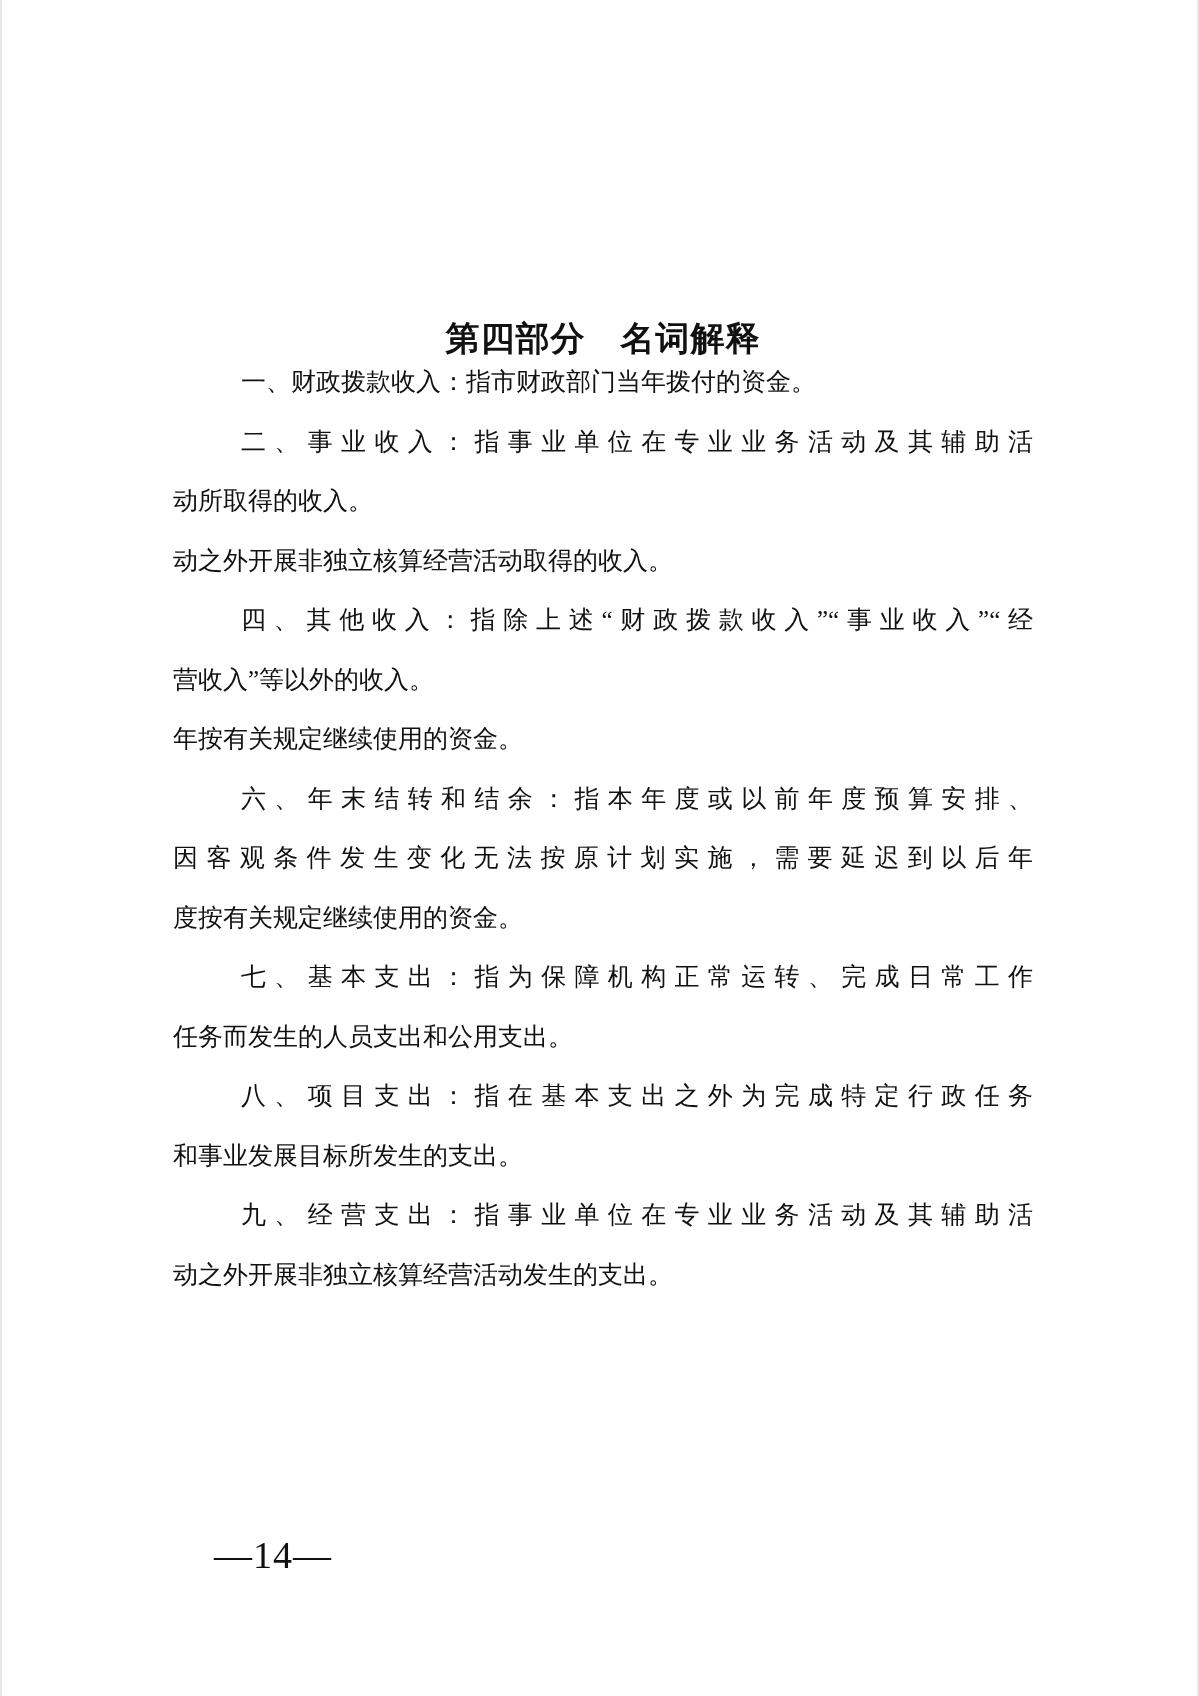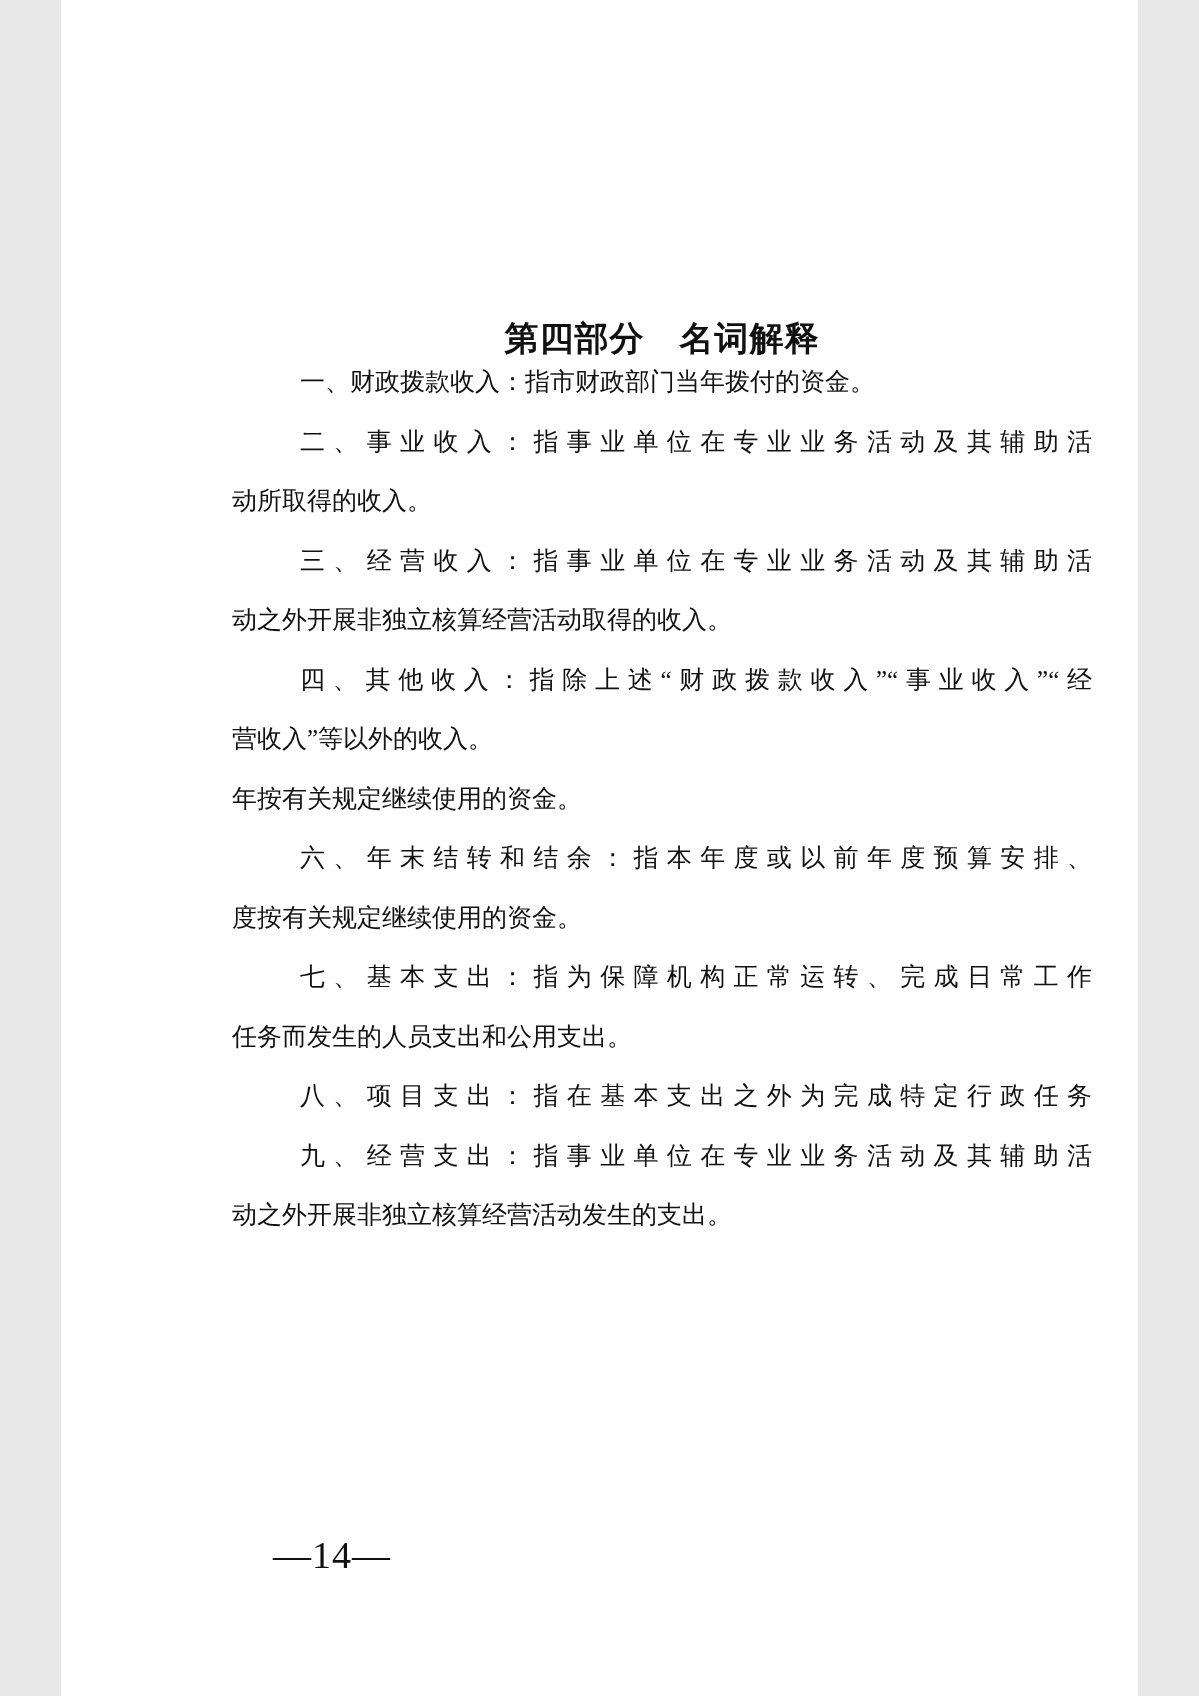--- a/index.html
+++ b/index.html
@@ -2,21 +2,21 @@
 <html><head>
 <meta charset="utf-8">
 <style>
   html, body {
     margin: 0;
     padding: 0;
     background: #e8e8e8;
   }
   .page {
     position: relative;
-    width: 1077px;
+    width: 1195px;
     height: 1696px;
     margin: 0 auto;
     background: #ffffff;
     color: #111111;
     overflow: hidden;
     font-family: "Liberation Serif", "DejaVu Serif", serif;
   }
   .section-title {
     position: absolute;
     top: 316px;
@@ -65,29 +65,30 @@
 <body>
 
 <div class="page">
 
   <div class="section-title">第四部分　名词解释</div>
 
   <div class="body-block">
     <div class="line indent">一、财政拨款收入：指市财政部门当年拨付的资金。</div>
     <div class="line indent fill">二、事业收入：指事业单位在专业业务活动及其辅助活</div>
     <div class="line">动所取得的收入。</div>
-    <div class="line indent fill">三、经营收入：指事业单位在专业业务活动及其辅助活</div>
     <div class="line">动之外开展非独立核算经营活动取得的收入。</div>
     <div class="line indent fill">四、其他收入：指除上述“财政拨款收入”“事业收入”“经</div>
     <div class="line">营收入”等以外的收入。</div>
     <div class="line">年按有关规定继续使用的资金。</div>
     <div class="line indent fill">六、年末结转和结余：指本年度或以前年度预算安排、</div>
+    <div class="line fill">因客观条件发生变化无法按原计划实施，需要延迟到以后年</div>
     <div class="line">度按有关规定继续使用的资金。</div>
     <div class="line indent fill">七、基本支出：指为保障机构正常运转、完成日常工作</div>
     <div class="line">任务而发生的人员支出和公用支出。</div>
     <div class="line indent fill">八、项目支出：指在基本支出之外为完成特定行政任务</div>
+    <div class="line">和事业发展目标所发生的支出。</div>
     <div class="line indent fill">九、经营支出：指事业单位在专业业务活动及其辅助活</div>
     <div class="line">动之外开展非独立核算经营活动发生的支出。</div>
   </div>
 
   <div class="page-number">—14—</div>
 
 </div>
 
 </body></html>

